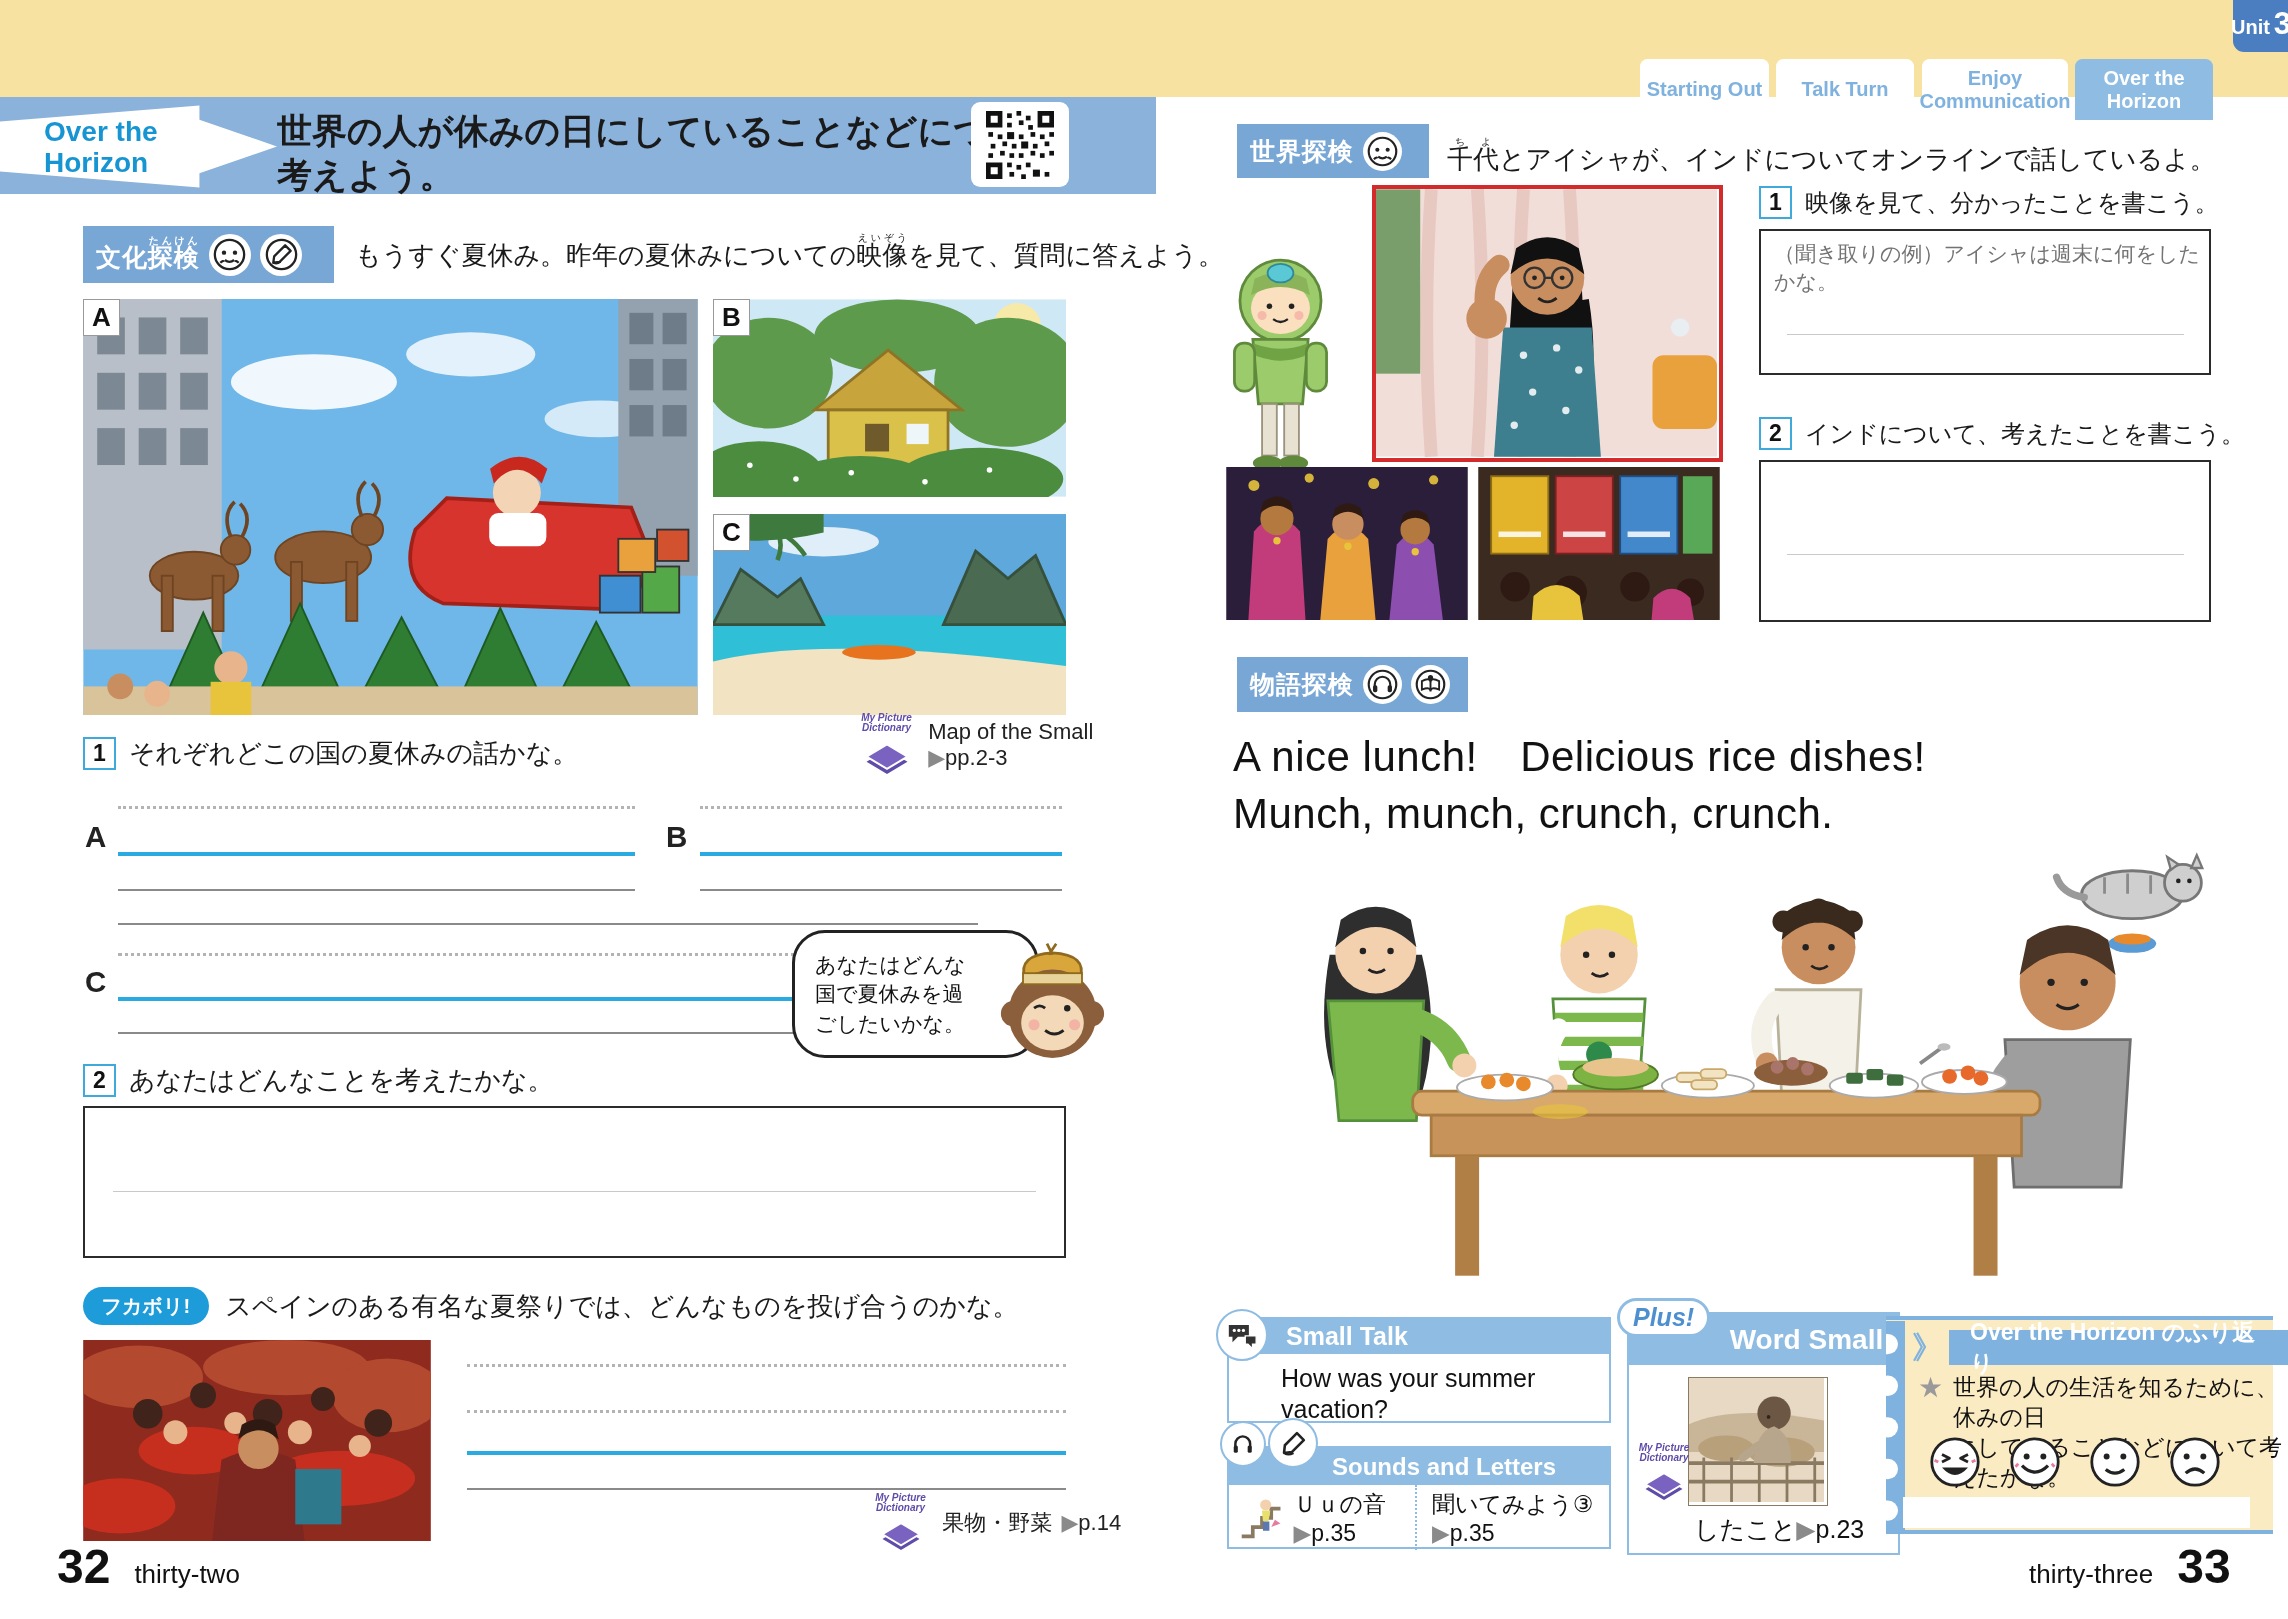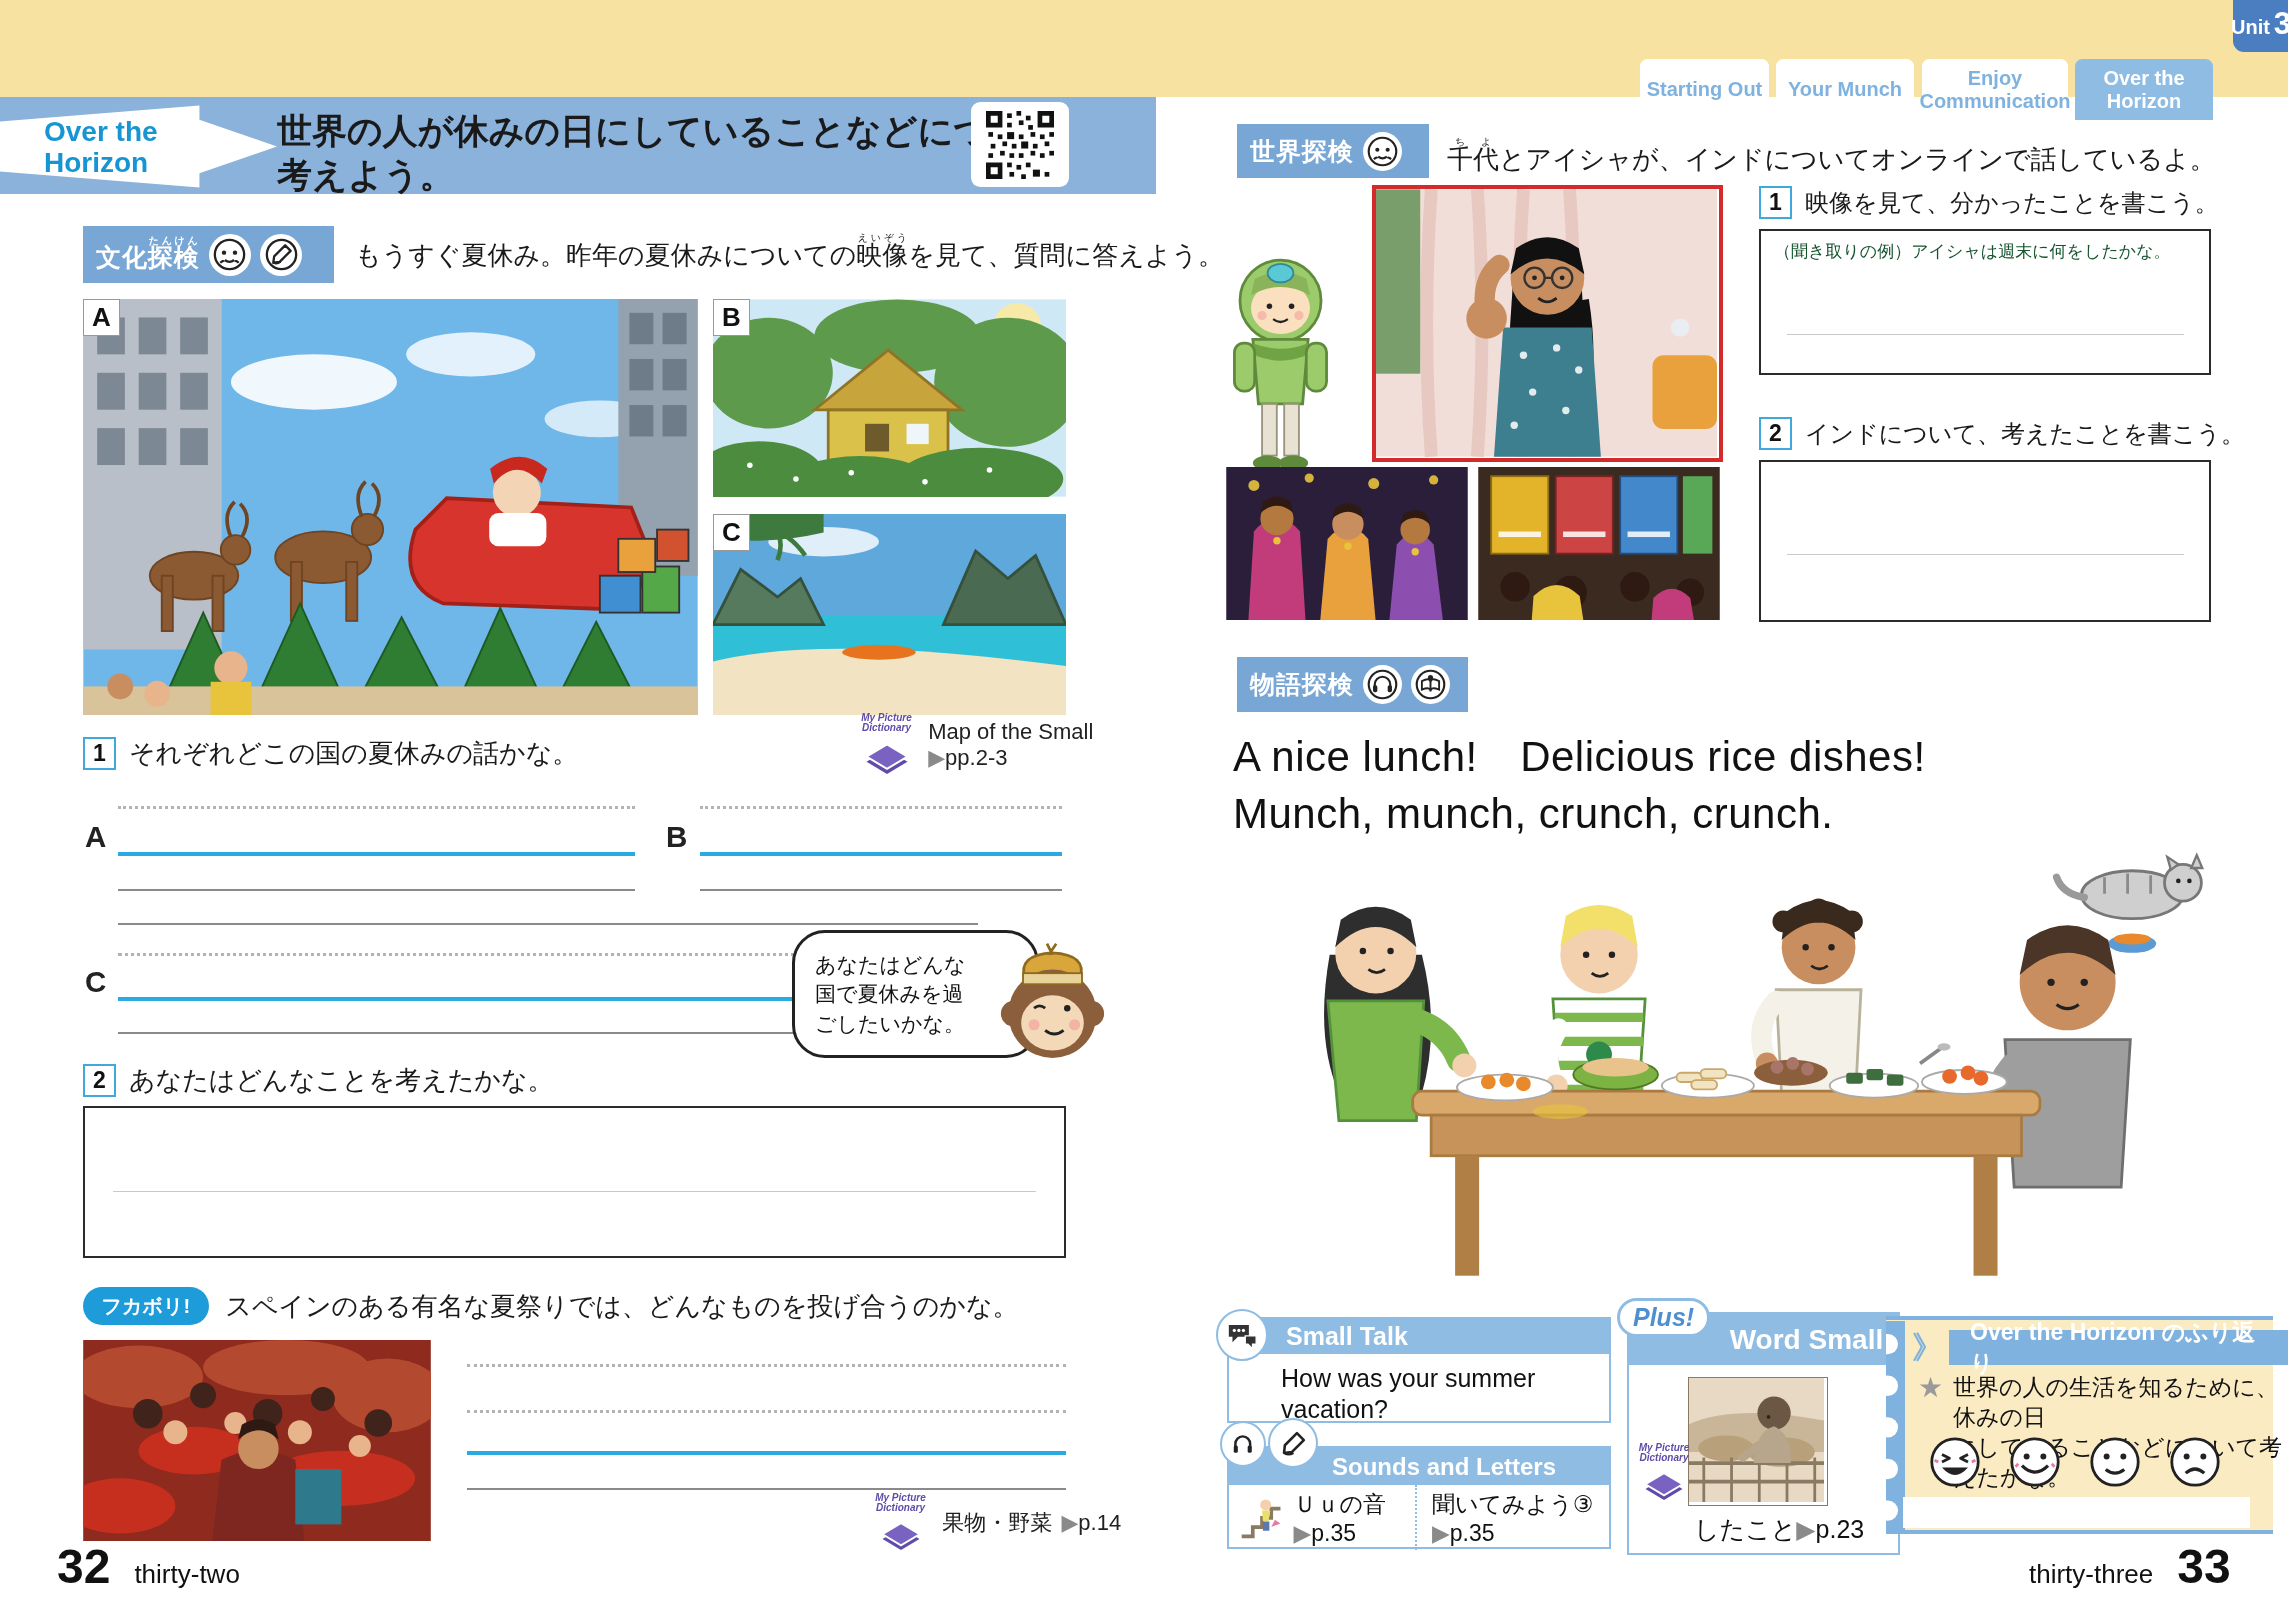--- a/index.html
+++ b/index.html
@@ -58,37 +58,37 @@
   
   .bluebox{position:absolute;border:2.8px solid #8FBCE2;background:#fff;box-sizing:border-box;}
   .bluebox .bar{background:#8FBCE2;color:#fff;font-weight:bold;display:flex;align-items:center;box-sizing:border-box;}
   .reflect{position:absolute;background:#FAEBC3;border-top:4.6px solid #7FB2DE;border-bottom:4.6px solid #7FB2DE;box-sizing:border-box;}
   .scallop{position:absolute;width:18.5px;background:#7FB2DE;}
   .face{width:52px;height:52px;}
   .whitebox{position:absolute;background:#fff;}
   .refl-header{position:absolute;background:#7FB2DE;color:#fff;font-weight:bold;font-size:23px;display:flex;align-items:center;padding:0 21px;}
   .chev{color:#7FB2DE;font-size:31px;font-weight:bold;}
   .reading{position:absolute;font-size:42px;color:#111;letter-spacing:0.5px;}
-  .hint{font-size:17px;color:#14532d;}
+  .hint{font-size:21px;color:#737373;}
 </style>
 </head>
 <body>
 
 <div class="page">
 
   <div class="abs top-band"></div>
   <div class="abs unit-tab">
     <span class="u">Unit</span>
     <span class="n">3</span>
   </div>
   <div class="abs nav-tab" style="left:1640px;width:129px;">
       <span>Starting Out</span>
     </div>
   <div class="abs nav-tab" style="left:1776px;width:138px;">
-      <span>Your Munch</span>
+      <span>Talk Turn</span>
     </div>
   <div class="abs nav-tab" style="left:1922px;width:146px;">
       <span>Enjoy Communication</span>
     </div>
   <div class="abs nav-tab active" style="left:2075px;width:138px;">
       <span>Over the Horizon</span>
     </div>
 
   <div class="abs banner"></div>
   <div class="abs badge-arrow">

